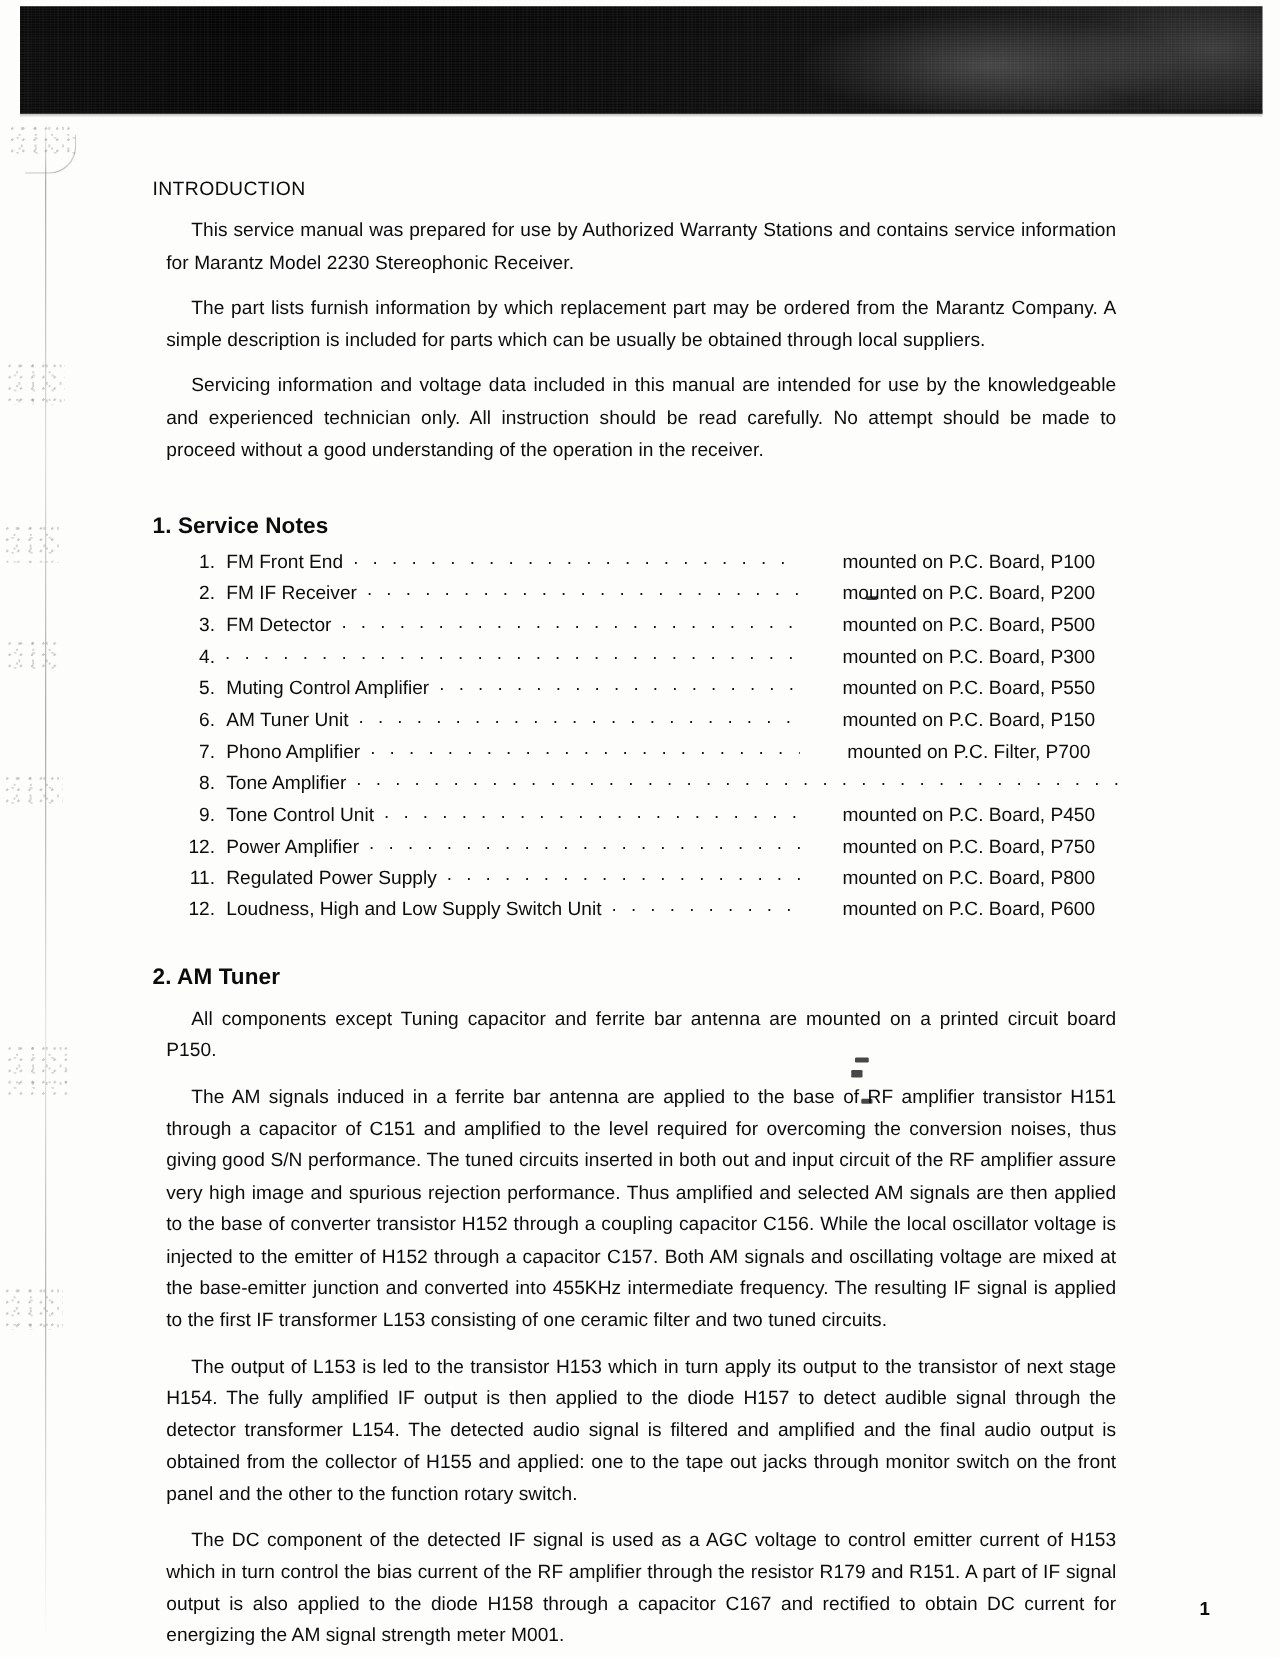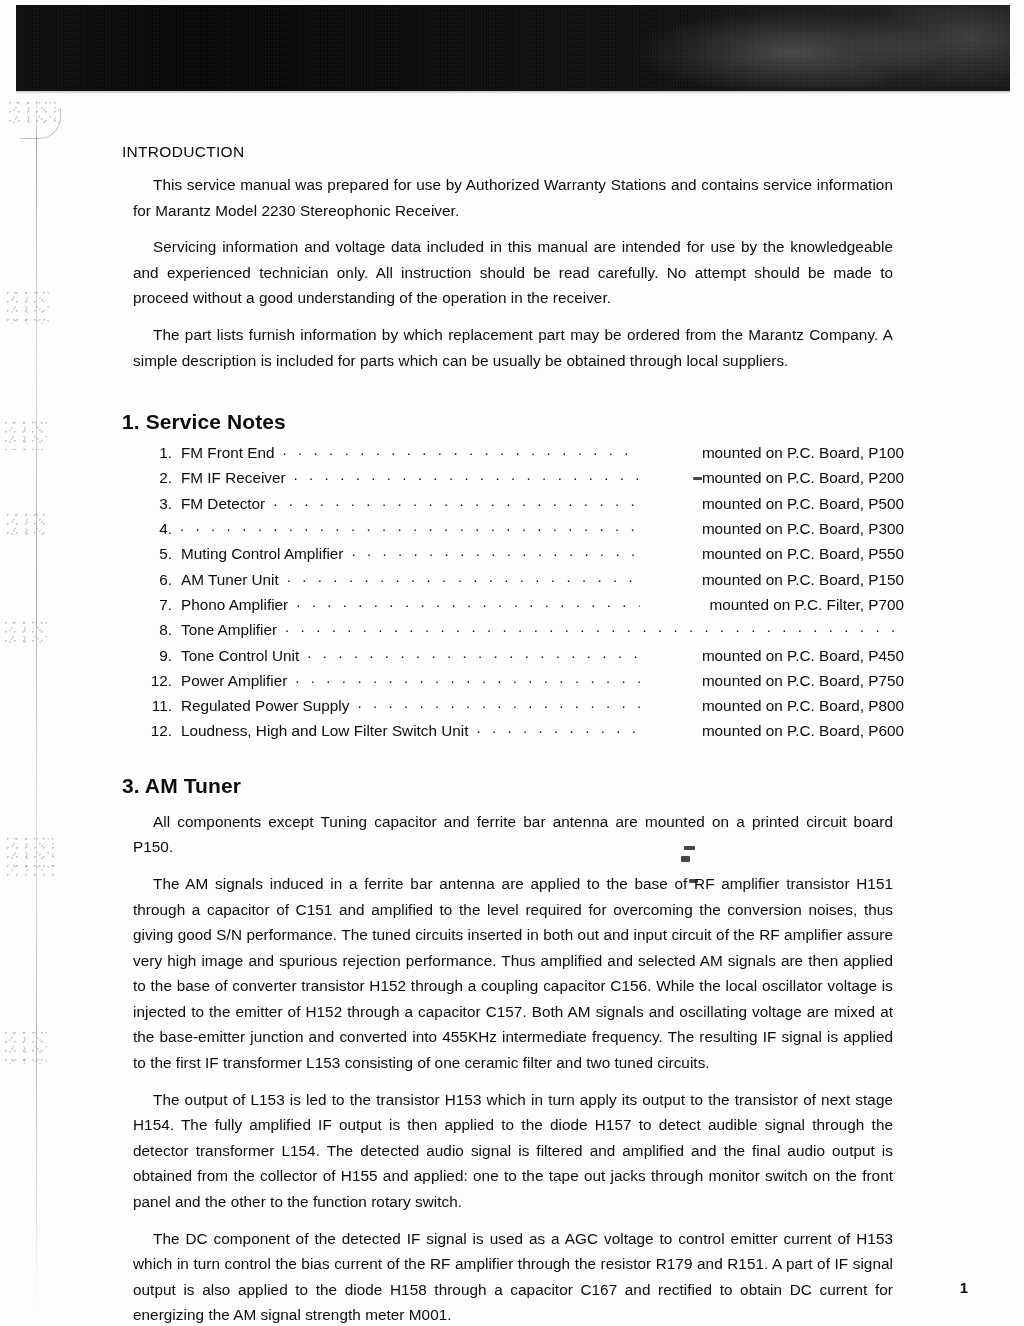--- a/index.html
+++ b/index.html
@@ -95,21 +95,21 @@
   }
 
   .h-plain {
     font-size: 15.5px;
     letter-spacing: .3px;
     margin: 0 0 2px 0;
     font-weight: 400;
   }
 
   .h-num {
-    font-size: 21px;
+    font-size: 18px;
     font-weight: 700;
     margin: 0 0 3px 0;
     letter-spacing: .1px;
   }
 
   p.body {
     margin: 11px;
     font-size: 15.3px;
     line-height: 25.6px;
     text-align: justify;
@@ -152,21 +152,21 @@
     color: #111;
     letter-spacing: 3.6px;
     font-size: 15px;
   }
   .unit-leader::before {
     content: ". . . . . . . . . . . . . . . . . . . . . . . . . . . . . . . . . . . . . . . . . . . . . . . . . . . . . . . . . . . .";
   }
   .unit-board {
     flex: 0 0 auto;
     width: 258px;
-    text-align: right;
+    text-align: center;
   }
 
   
   .page-num {
     position: absolute;
     right: 56px;
     bottom: 30px;
     font-size: 15px;
     font-weight: 700;
   }
@@ -199,22 +199,22 @@
   <div class="smudge" style="left:684px; top:846px; width:11px; height:4px;"></div>
   <div class="smudge" style="left:681px; top:856px; width:9px;  height:6px;"></div>
   <div class="smudge" style="left:689px; top:879px; width:9px;  height:4px;"></div>
   <div class="smudge" style="left:693px; top:477px; width:9px;  height:3px;"></div>
 
   <div class="content">
 
     <h1 class="h-plain">INTRODUCTION</h1>
 
     <p class="body indent">This service manual was prepared for use by Authorized Warranty Stations and contains service information for Marantz Model 2230 Stereophonic Receiver.</p>
+    <p class="body indent">The part lists furnish information by which replacement part may be ordered from the Marantz Company. A simple description is included for parts which can be usually be obtained through local suppliers.</p>
     <p class="body indent">Servicing information and voltage data included in this manual are intended for use by the knowledgeable and experienced technician only. All instruction should be read carefully. No attempt should be made to proceed without a good understanding of the operation in the receiver.</p>
-    <p class="body indent">The part lists furnish information by which replacement part may be ordered from the Marantz Company. A simple description is included for parts which can be usually be obtained through local suppliers.</p>
 
     <div class="gap-md"></div>
 
     <h2 class="h-num">1.  Service Notes</h2>
 
 
     <ul class="unit-list">
 
       <li class="unit-row">
         <span class="unit-idx">1.</span>
@@ -286,30 +286,30 @@
 
       <li class="unit-row">
         <span class="unit-idx">11.</span>
         <span class="unit-label">Regulated Power Supply</span>
         <span class="unit-leader"></span>
         <span class="unit-board">mounted on P.C. Board, P800</span>
       </li>
 
       <li class="unit-row">
         <span class="unit-idx">12.</span>
-        <span class="unit-label">Loudness, High and Low Filter Switch Unit</span>
+        <span class="unit-label">Loudness, High and Low Supply Switch Unit</span>
         <span class="unit-leader"></span>
         <span class="unit-board">mounted on P.C. Board, P600</span>
       </li>
 
     </ul>
 
     <div class="gap-lg"></div>
 
-    <h2 class="h-num">3.  AM Tuner</h2>
+    <h2 class="h-num">2.  AM Tuner</h2>
 
     <p class="body indent">All components except Tuning capacitor and ferrite bar antenna are mounted on a printed circuit board P150.</p>
     <p class="body indent">The AM signals induced in a ferrite bar antenna are applied to the base of RF amplifier transistor H151 through a capacitor of C151 and amplified to the level required for overcoming the conversion noises, thus giving good S/N performance. The tuned circuits inserted in both out and input circuit of the RF amplifier assure very high image and spurious rejection performance. Thus amplified and selected AM signals are then applied to the base of converter transistor H152 through a coupling capacitor C156. While the local oscillator voltage is injected to the emitter of H152 through a capacitor C157. Both AM signals and oscillating voltage are mixed at the base-emitter junction and converted into 455KHz intermediate frequency. The resulting IF signal is applied to the first IF transformer L153 consisting of one ceramic filter and two tuned circuits.</p>
     <p class="body indent">The output of L153 is led to the transistor H153 which in turn apply its output to the transistor of next stage H154. The fully amplified IF output is then applied to the diode H157 to detect audible signal through the detector transformer L154. The detected audio signal is filtered and amplified and the final audio output is obtained from the collector of H155 and applied: one to the tape out jacks through monitor switch on the front panel and the other to the function rotary switch.</p>
     <p class="body indent">The DC component of the detected IF signal is used as a AGC voltage to control emitter current of H153 which in turn control the bias current of the RF amplifier through the resistor R179 and R151. A part of IF signal output is also applied to the diode H158 through a capacitor C167 and rectified to obtain DC current for energizing the AM signal strength meter M001.</p>
 
   </div>
 
   <div class="page-num">1</div>
 

